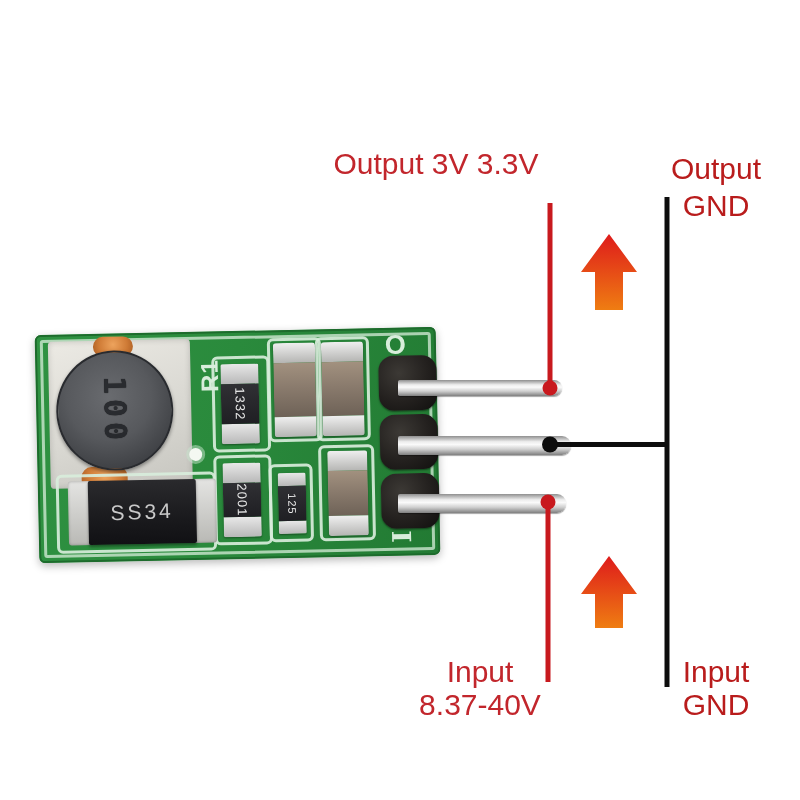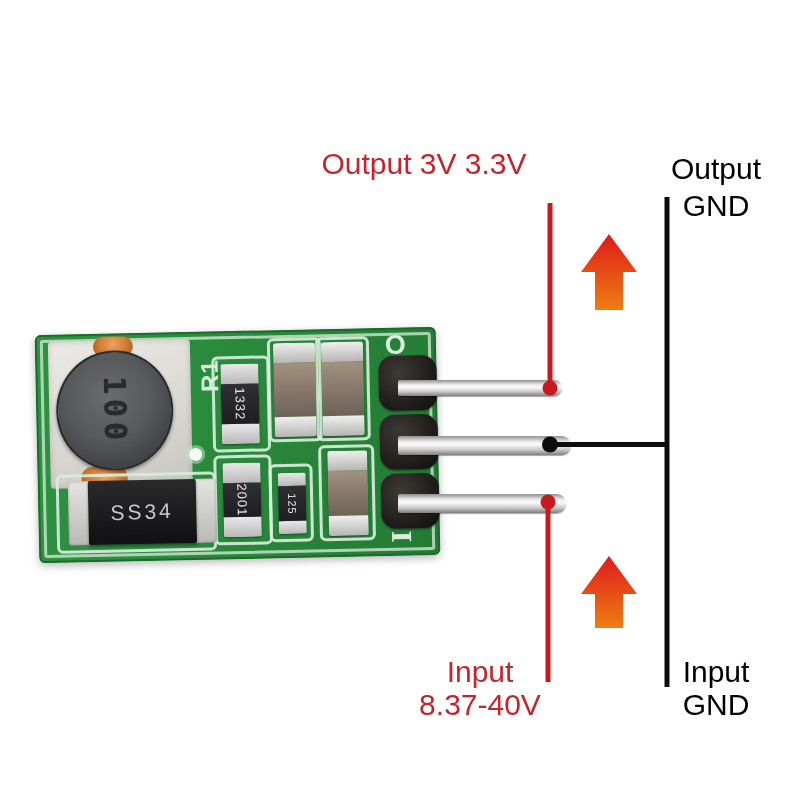--- a/index.html
+++ b/index.html
@@ -3,22 +3,22 @@
 <meta charset="utf-8">
 <style>
   * { margin: 0; padding: 0; box-sizing: border-box; }
   html, body { width: 800px; height: 800px; background: #ffffff; overflow: hidden;
                font-family: "Liberation Sans", sans-serif; }
   .scene { position: relative; width: 800px; height: 800px; background: #ffffff; }
 
   
   .label-block { position: absolute; text-align: center; font-size: 30px; line-height: 34px; }
   .red-label   { color: #c2262c; }
-  .black-label { color: #000000; }
-  #output-values { left: 288px; top: 147px; width: 272px; }
+  .black-label { color: #b91c1c; }
+  #output-values { left: 300px; top: 147px; width: 272px; }
   #output-gnd    { left: 636px; top: 150px; width: 160px; line-height: 37px; }
   #input-values  { left: 380px; top: 655px; width: 200px; line-height: 33px; }
   #input-gnd     { left: 636px; top: 655px; width: 160px; line-height: 33px; }
 
   
   #overlay { position: absolute; left: 0; top: 0; z-index: 10; pointer-events: none; }
 
   
   .pin { position: absolute; z-index: 3;
          background: linear-gradient(180deg,#8f8f8f 0%,#ededed 30%,#fafafa 45%,#cfcfcf 70%,#7f7f7f 100%);

